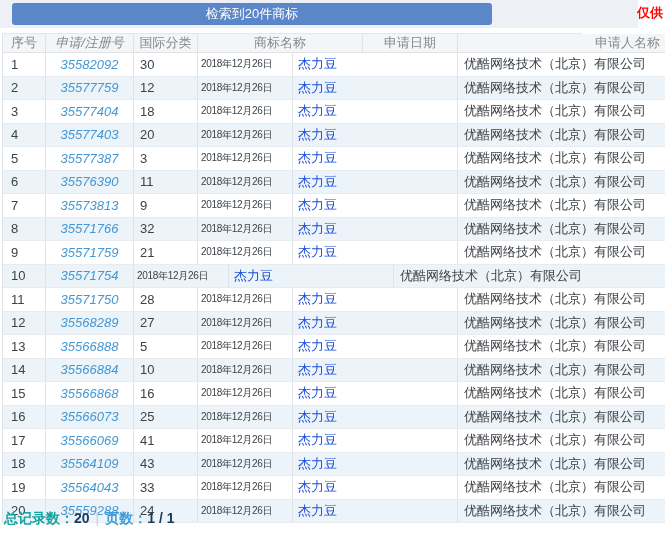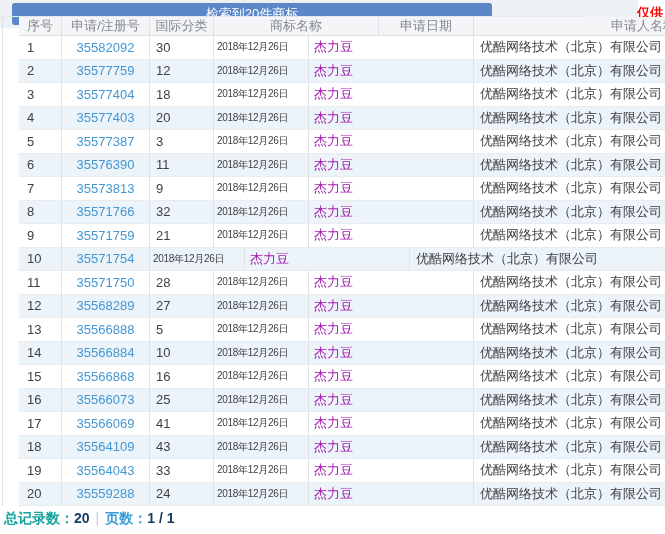--- a/index.html
+++ b/index.html
@@ -27,51 +27,51 @@
     font-family: inherit;
   }
   .notice {
     position: absolute; left: 637px; top: 5px;
     width: 28px; height: 18px;
     overflow: hidden; white-space: nowrap;
     color: #ff0000; font-size: 13px; font-weight: bold; line-height: 16px;
   }
   
   .results-table {
-    position: absolute; left: 2px; top: 16px;
+    position: absolute; left: 2px; top: 33px;
     width: 580px;
     border-left: 1px solid #dfe3e8;
     border-top: 1px solid #e3e7eb;
-    font-size: 13px; color: #3e4246; padding-left: 16px;
+    font-size: 13px; color: #3e4246;
   }
   .tr { display: flex; width: 663px; height: 23.5px; border-bottom: 1px solid #e8ebef; background: #ffffff; }
   .tr.even { background: #ecf3f9; }
   .thead {
     display: flex; width: 663px; height: 19px;
     background: #f4f5f6; color: #85898e;
     border-bottom: 1px solid #dfe3e8;
   }
   .th, .td {
     height: 100%;
     border-right: 1px solid #dfe3e8;
     overflow: hidden; white-space: nowrap;
     display: flex; align-items: center;
   }
   .thead .th { justify-content: center; }
   .col-no        { width: 43px;  padding-left: 8px; }
-  .col-reg_no    { width: 88px;  justify-content: center; }
+  .col-reg_no    { width: 88px;  justify-content: center; font-style: italic; }
   .col-intl_class{ width: 64px;  padding-left: 6px; }
   .col-app_date  { width: 95px;  padding-left: 3px; font-size: 10px; letter-spacing: -0.3px; }
   .col-tm_name   { width: 165px; padding-left: 5px; }
   .col-applicant { width: 208px; padding-left: 6px; border-right: none; }
   .thead .col-no, .thead .col-intl_class, .thead .col-app_date, .thead .col-tm_name { padding-left: 0; }
   .thead .col-app_date { font-size: 13px; letter-spacing: 0; }
   .thead .col-applicant { justify-content: flex-end; padding-right: 6px; padding-left: 0; }
   .link { color: #4497d3; cursor: pointer; }
-  .tm-link { color: #a21caf; cursor: pointer; }
+  .tm-link { color: #1d4ed8; cursor: pointer; }
   
   .record-summary {
     position: absolute; left: 4px; top: 510px;
     font-size: 14px; font-weight: bold;
     white-space: nowrap;
   }
   .total-label { color: #16a3a0; }
   .summary-value { color: #173d62; }
   .summary-sep { color: #c9ced4; font-weight: normal; padding: 0 6px; }
   .pages-label { color: #3f9bd8; }

